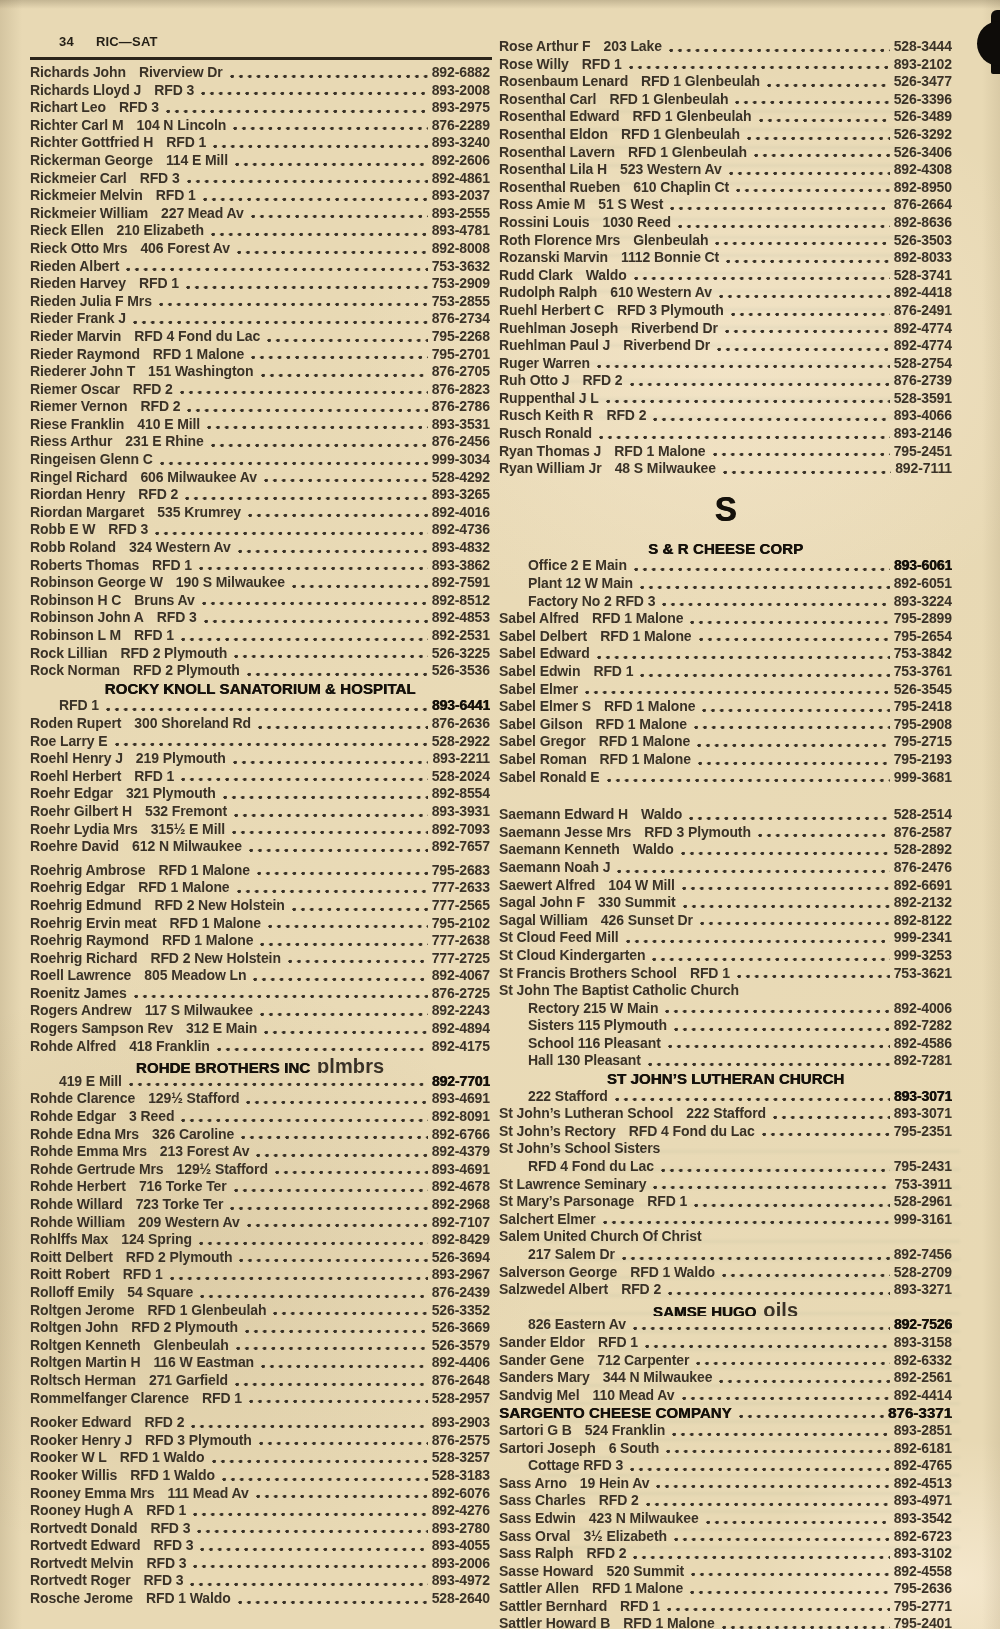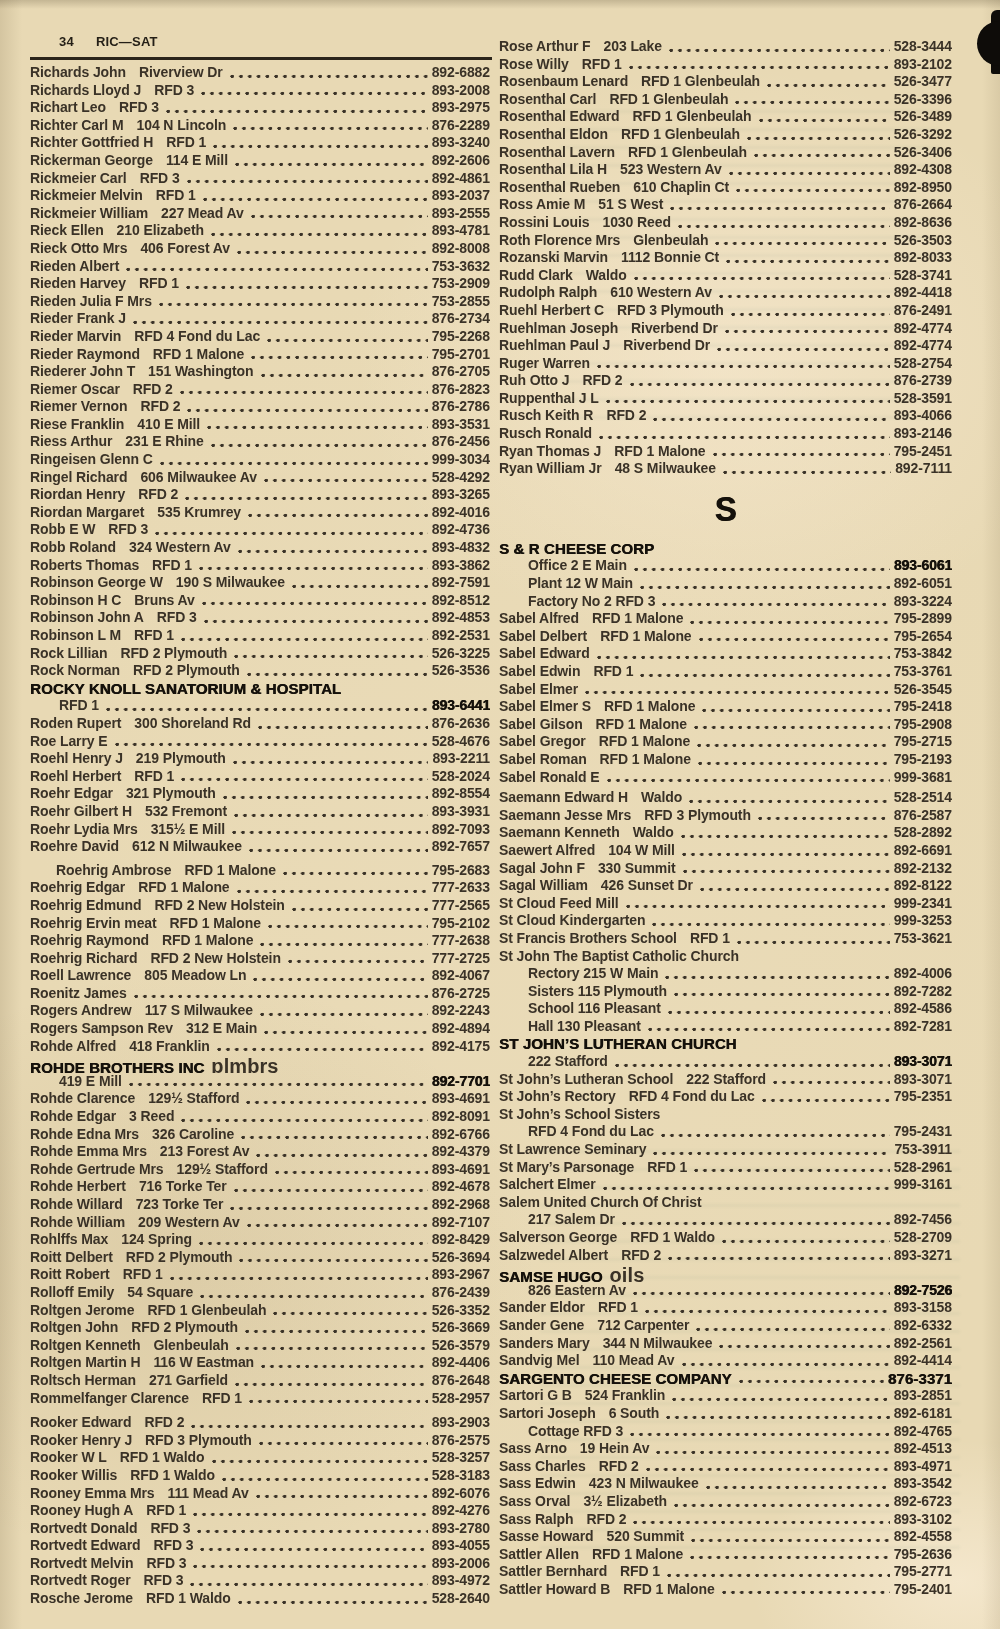--- a/index.html
+++ b/index.html
@@ -35,21 +35,21 @@
 
   .row{display:flex;align-items:baseline;height:17.6px;white-space:nowrap;overflow:hidden;}
   .row.indent{padding-left:29px;}
   .nm{flex:0 0 auto;}
   .ad{flex:0 0 auto;margin-left:13px;}
   .sfx{flex:0 0 auto;margin-left:7px;}
   .dots{flex:1 1 12px;min-width:10px;height:5px;align-self:flex-end;margin:0 2px 3px 7px;
     background-image:radial-gradient(circle at 2.1px 2.4px, #3a3227 1.55px, rgba(0,0,0,0) 1.95px);
     background-size:8.8px 5px;background-repeat:repeat-x;}
   .ph{flex:0 0 auto;margin-left:2px;}
-  .hd{font-size:15px;letter-spacing:0.1px;color:#15110b;text-shadow:0.55px 0 currentColor;}
+  .hd{font-size:15px;letter-spacing:0.1px;color:#15110b;text-shadow:0.55px 0 currentColor;justify-content:center;}
   .hd .sfx{font-size:20px;text-shadow:none;color:#3a3227;}
   .bph{color:#15110b;text-shadow:0.6px 0 currentColor;}
   .section{height:62px;display:flex;align-items:center;justify-content:center;}
   .section .letter{font-size:33px;font-weight:700;color:#15110b;text-shadow:0.6px 0 currentColor;transform:scaleY(1.08);}
 </style>
 </head>
 <body>
 
 <div class="page">
   <div class="ghost g1"></div>
@@ -275,21 +275,21 @@
       </div>
       <div class="row">
         <span class="nm">Roden Rupert</span>
         <span class="ad">300 Shoreland Rd</span>
         <span class="dots"></span>
         <span class="ph">876-2636</span>
       </div>
       <div class="row">
         <span class="nm">Roe Larry E</span>
         <span class="dots"></span>
-        <span class="ph">528-4676</span>
+        <span class="ph">528-2922</span>
       </div>
       <div class="row">
         <span class="nm">Roehl Henry J</span>
         <span class="ad">219 Plymouth</span>
         <span class="dots"></span>
         <span class="ph">893-2211</span>
       </div>
       <div class="row">
         <span class="nm">Roehl Herbert</span>
         <span class="ad">RFD 1</span>
@@ -313,21 +313,21 @@
         <span class="ad">315½ E Mill</span>
         <span class="dots"></span>
         <span class="ph">892-7093</span>
       </div>
       <div class="row">
         <span class="nm">Roehre David</span>
         <span class="ad">612 N Milwaukee</span>
         <span class="dots"></span>
         <span class="ph">892-7657</span>
       </div>
-      <div class="row" style="margin-top: 6px; margin-left: 26px;">
+      <div class="row" style="margin-top: 6px;">
         <span class="nm">Roehrig Ambrose</span>
         <span class="ad">RFD 1 Malone</span>
         <span class="dots"></span>
         <span class="ph">795-2683</span>
       </div>
       <div class="row">
         <span class="nm">Roehrig Edgar</span>
         <span class="ad">RFD 1 Malone</span>
         <span class="dots"></span>
         <span class="ph">777-2633</span>
@@ -788,37 +788,42 @@
         <span class="nm">Sabel Roman</span>
         <span class="ad">RFD 1 Malone</span>
         <span class="dots"></span>
         <span class="ph">795-2193</span>
       </div>
       <div class="row">
         <span class="nm">Sabel Ronald E</span>
         <span class="dots"></span>
         <span class="ph">999-3681</span>
       </div>
-      <div class="row" style="margin-top: 3px;">
+      <div class="row" style="margin-top: 20px;">
         <span class="nm">Saemann Edward H</span>
         <span class="ad">Waldo</span>
         <span class="dots"></span>
         <span class="ph">528-2514</span>
       </div>
       <div class="row">
         <span class="nm">Saemann Jesse Mrs</span>
         <span class="ad">RFD 3 Plymouth</span>
         <span class="dots"></span>
         <span class="ph">876-2587</span>
       </div>
       <div class="row">
         <span class="nm">Saemann Kenneth</span>
         <span class="ad">Waldo</span>
         <span class="dots"></span>
         <span class="ph">528-2892</span>
+      </div>
+      <div class="row">
+        <span class="nm">Saemann Noah J</span>
+        <span class="dots"></span>
+        <span class="ph">876-2476</span>
       </div>
       <div class="row">
         <span class="nm">Saewert Alfred</span>
         <span class="ad">104 W Mill</span>
         <span class="dots"></span>
         <span class="ph">892-6691</span>
       </div>
       <div class="row">
         <span class="nm">Sagal John F</span>
         <span class="ad">330 Summit</span>

